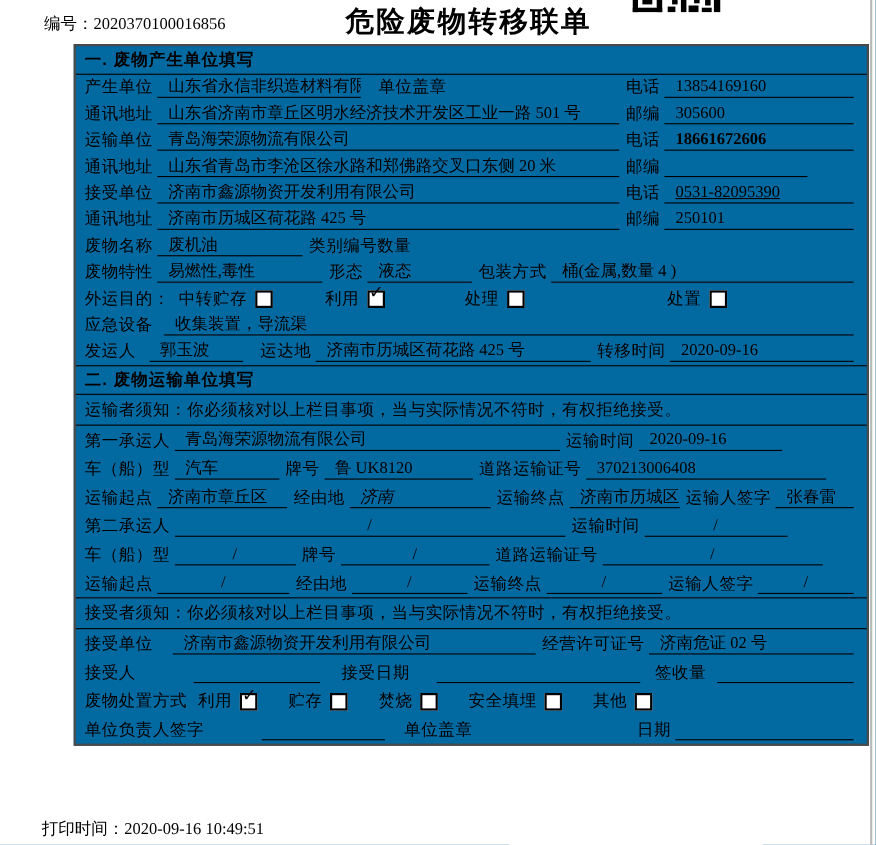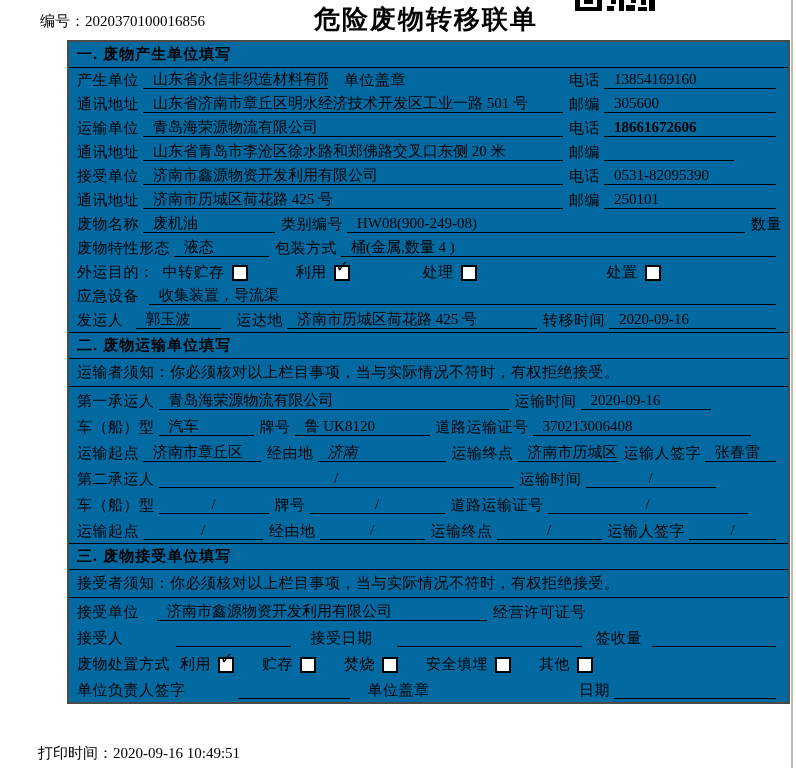--- a/index.html
+++ b/index.html
@@ -40,21 +40,21 @@
   .section-2 .row,.section-3 .row{height:26px;}
   .lbl{white-space:nowrap;line-height:17px;flex:none;letter-spacing:0.5px;}
   .u{
     border-bottom:1px solid #000;line-height:17px;white-space:nowrap;overflow:hidden;
     box-sizing:border-box;margin-left:4px;margin-right:6px;padding:0 4px 0 10px;flex:none;
   }
   .u.flex{flex:1 1 auto;}
   .u.center{text-align:center;padding:0 4px;}
   .gap{flex:none;}
   .gap.flex{flex:1 1 auto;}
-  .check-item{display:flex;align-items:flex-end;flex:none;margin-bottom:0px;}
+  .check-item{display:flex;align-items:flex-start;flex:none;margin-bottom:0px;}
   .check-item .lbl{margin-right:7px;}
   .cb{
     width:12px;height:12px;border:2px solid #000;box-sizing:content-box;
     display:inline-block;position:relative;flex:none;background:#fff;
   }
   .cb .tick{
     position:absolute;left:0px;top:-8px;font-size:16px;font-weight:bold;
     font-family:"DejaVu Sans","Liberation Sans",sans-serif;line-height:16px;
   }
   .print-time{position:absolute;left:38px;top:744px;font-size:15px;white-space:nowrap;}
@@ -108,37 +108,37 @@
         <span class="lbl">通讯地址</span>
         <span class="u flex">山东省青岛市李沧区徐水路和郑佛路交叉口东侧 20 米</span>
         <span class="lbl">邮编</span>
         <span class="u" style="width: 130px;"></span>
         <span class="gap" style="width: 42px;"></span>
       </div>
       <div class="row">
         <span class="lbl">接受单位</span>
         <span class="u flex">济南市鑫源物资开发利用有限公司</span>
         <span class="lbl">电话</span>
-        <span class="u" style="width: 172px;">0531-82095390</span>
+        <span class="u" style="width: 172px; text-decoration: underline;">0531-82095390</span>
       </div>
       <div class="row">
         <span class="lbl">通讯地址</span>
         <span class="u flex">济南市历城区荷花路 425 号</span>
         <span class="lbl">邮编</span>
         <span class="u" style="width: 172px;">250101</span>
       </div>
       <div class="row">
         <span class="lbl">废物名称</span>
         <span class="u" style="width: 132px;">废机油</span>
         <span class="lbl">类别编号</span>
-        <span class="u flex">HW08(900-249-08)</span>
         <span class="lbl">数量</span>
       </div>
       <div class="row">
         <span class="lbl">废物特性</span>
+        <span class="u" style="width: 150px;">易燃性,毒性</span>
         <span class="lbl">形态</span>
         <span class="u" style="width: 95px;">液态</span>
         <span class="lbl">包装方式</span>
         <span class="u flex">桶(金属,数量 4 )</span>
       </div>
       <div class="row">
         <span class="lbl">外运目的：</span>
         <span class="check-item" style="margin-left: 8px;">
           <span class="lbl">中转贮存</span>
           <span class="cb"></span>
@@ -222,26 +222,26 @@
         <span class="u center" style="width: 120px;">/</span>
         <span class="lbl">经由地</span>
         <span class="u center" style="width: 105px;">/</span>
         <span class="lbl">运输终点</span>
         <span class="u center" style="width: 105px;">/</span>
         <span class="lbl">运输人签字</span>
         <span class="u flex center">/</span>
       </div>
     </div>
     <div class="section section-3">
-      <div class="sec-title">三. 废物接受单位填写</div>
       <div class="note-row">接受者须知：你必须核对以上栏目事项，当与实际情况不符时，有权拒绝接受。</div>
       <div class="row">
         <span class="lbl">接受单位</span>
         <span class="u" style="width: 330px; margin-left: 18px;">济南市鑫源物资开发利用有限公司</span>
         <span class="lbl">经营许可证号</span>
+        <span class="u flex">济南危证 02 号</span>
       </div>
       <div class="row">
         <span class="lbl">接受人</span>
         <span class="u" style="width: 115px; margin-left: 52px;"></span>
         <span class="lbl" style="margin-left: 14px;">接受日期</span>
         <span class="u" style="width: 185px; margin-left: 24px;"></span>
         <span class="lbl" style="margin-left: 8px;">签收量</span>
         <span class="u flex" style="margin-left: 10px;"></span>
       </div>
       <div class="row">

